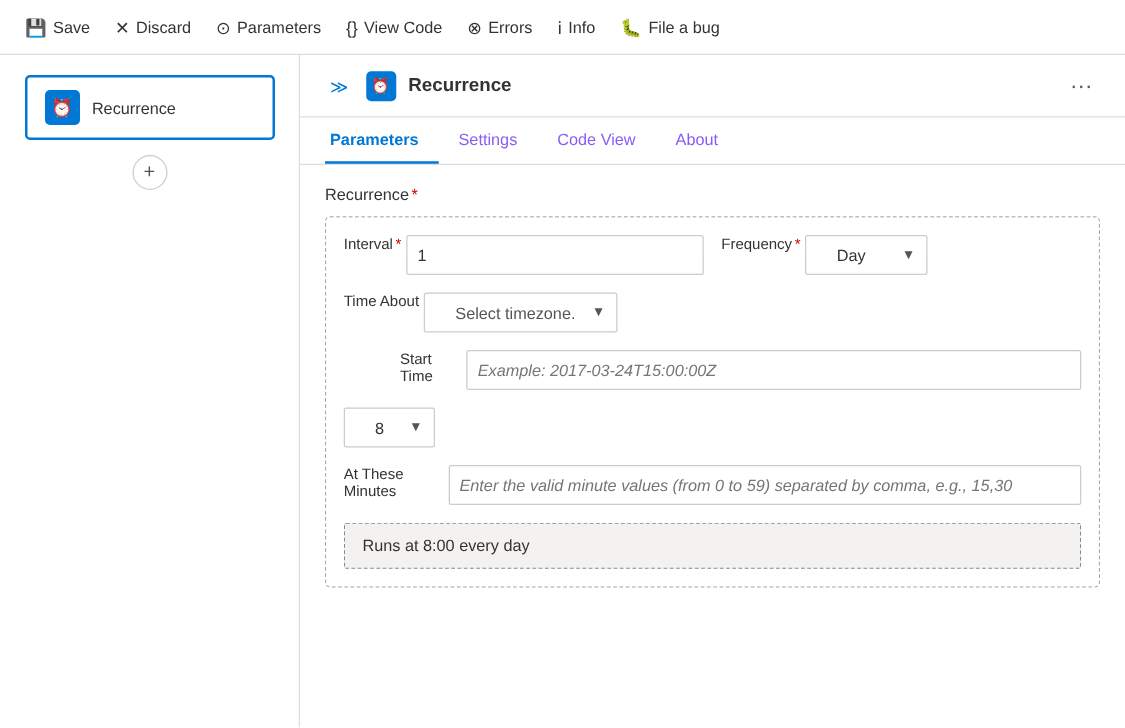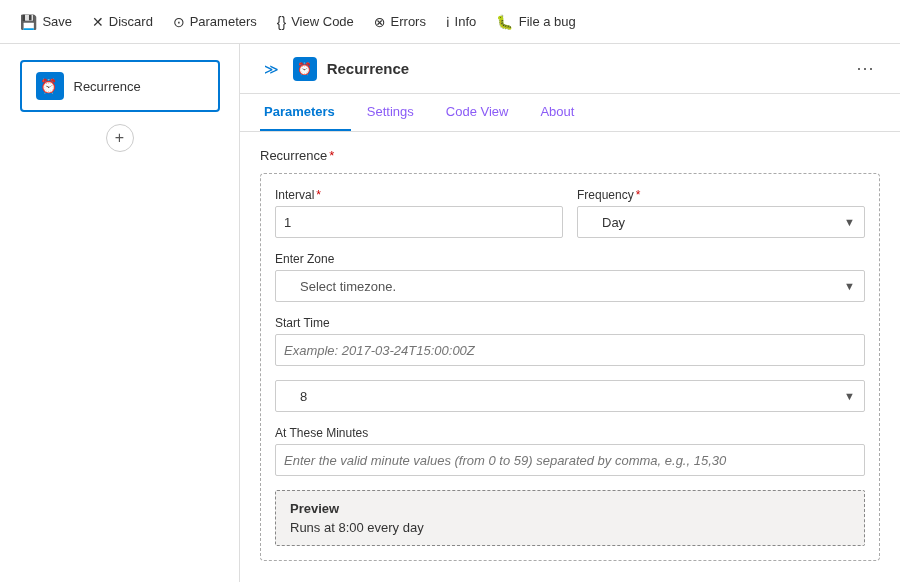--- a/index.html
+++ b/index.html
@@ -177,21 +177,21 @@
       padding: 14px;
     }
 
     .form-row {
       display: flex;
       gap: 14px;
       margin-bottom: 14px;
     }
     .form-group {
       display: flex;
-      flex-direction: column;
+      flex-direction: row;
       gap: 4px;
       flex: 1;
     }
     .form-group-label {
       font-size: 12px;
       font-weight: 500;
       color: #333;
     }
     .form-input {
       height: 32px;
@@ -334,33 +334,33 @@
                 <option value="Minute">Minute</option>
                 <option value="Month">Month</option>
                 <option value="Week">Week</option>
               </select>
               <span class="chevron-icon">▼</span>
             </div>
           </div>
         </div>
 
         <div class="form-group" style="margin-bottom:14px;">
-          <label class="form-group-label">Enter Zone</label>
+          <label class="form-group-label">Time About</label>
           <div class="form-select-wrap">
             <select class="form-select placeholder">
               <option value="" disabled="" selected="">Select timezone.</option>
               <option value="UTC">UTC</option>
               <option value="Eastern">Eastern Time</option>
               <option value="Pacific">Pacific Time</option>
             </select>
             <span class="chevron-icon">▼</span>
           </div>
         </div>
 
-        <div class="form-group" style="margin-bottom:14px;">
+        <div class="form-group" style="margin-bottom:14px;margin-left:45px;">
           <label class="form-group-label">Start Time</label>
           <input class="form-input form-input--placeholder" type="text" style="color: rgb(153, 153, 153); font-style: italic;" placeholder="Example: 2017-03-24T15:00:00Z">
         </div>
 
         <div class="form-group" style="margin-bottom:14px;">
           <div class="form-select-wrap">
             <select class="form-select">
               <option value="8" selected="">8</option>
               <option value="0">0</option>
               <option value="1">1</option>
@@ -377,20 +377,19 @@
             <span class="chevron-icon">▼</span>
           </div>
         </div>
 
         <div class="form-group" style="margin-bottom:14px;">
           <label class="form-group-label">At These Minutes</label>
           <input class="form-input" type="text" style="color: rgb(153, 153, 153); font-style: italic;" placeholder="Enter the valid minute values (from 0 to 59) separated by comma, e.g., 15,30">
         </div>
 
         <div class="preview-box">
-          <div class="preview-title">Preview</div>
           <div class="preview-text">Runs at 8:00 every day</div>
         </div>
 
       </div>
     </div>
   </div>
 </div>
 
 </body></html>

